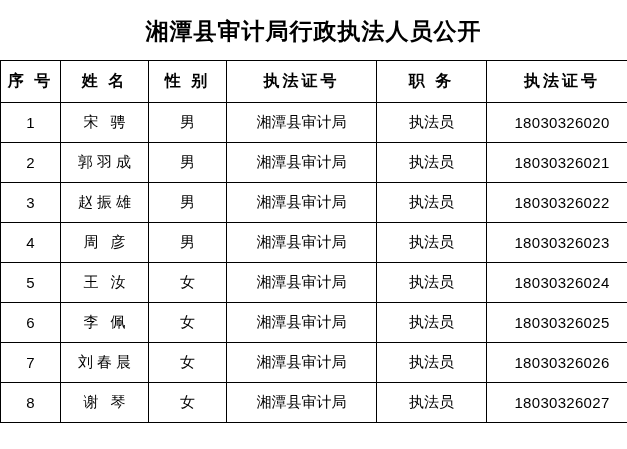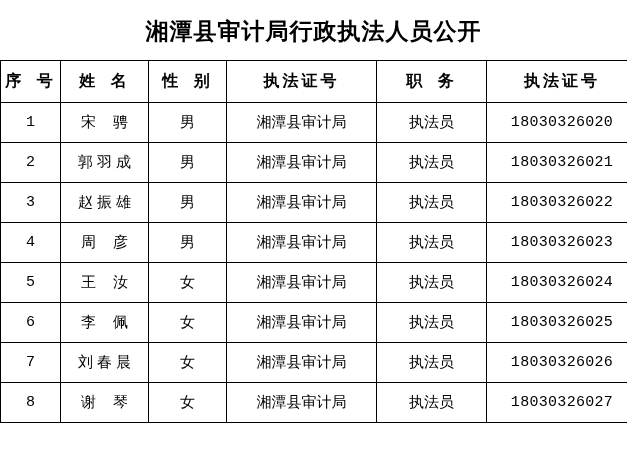--- a/index.html
+++ b/index.html
@@ -37,21 +37,21 @@
     table-layout: fixed;
   }
   table.people-table th,
   table.people-table td {
     border: 1px solid #000000;
     text-align: center;
     vertical-align: middle;
     font-size: 15px;
     height: 39px;
     padding: 0 0;
-    font-family: Liberation Mono, monospace;
+    font-family: Liberation Sans, sans-serif;
   }
   table.people-table thead th {
     font-weight: bold;
     font-size: 16px;
     letter-spacing: 3px;
     height: 41px;
   }
   col.c-idx    { width: 60px; }
   col.c-name   { width: 88px; }
   col.c-gender { width: 78px; }

